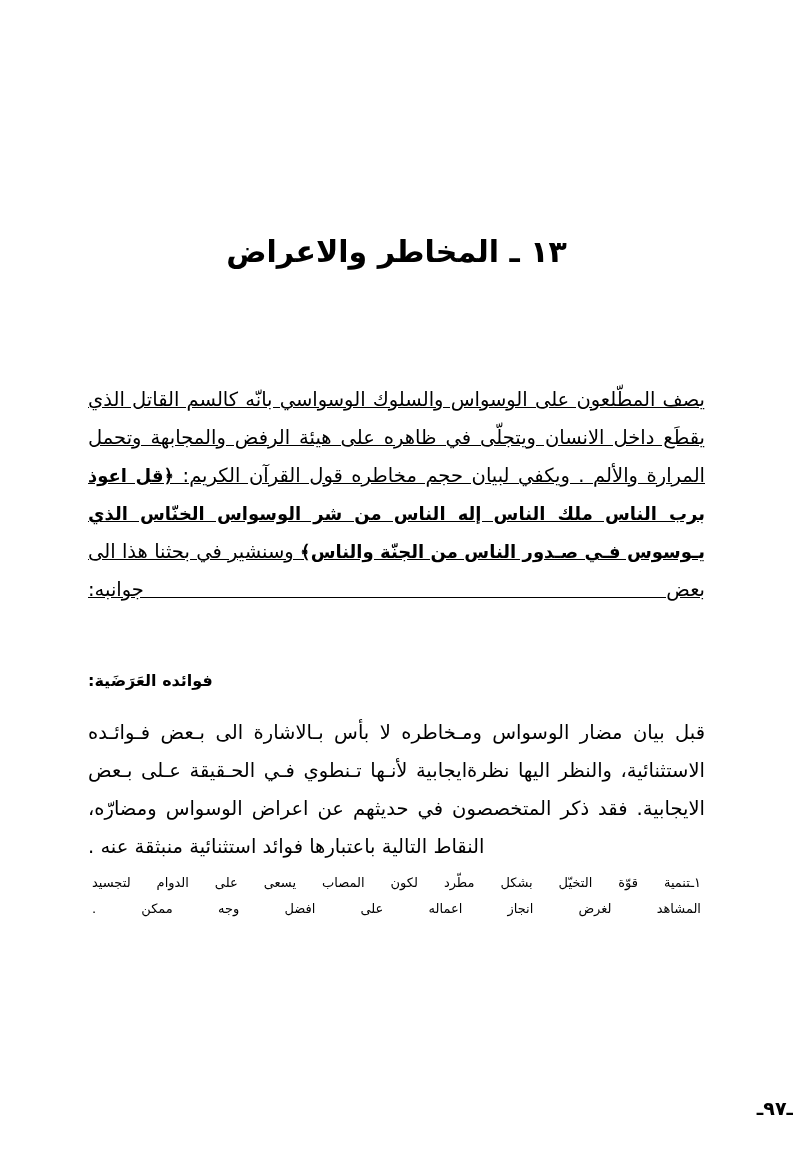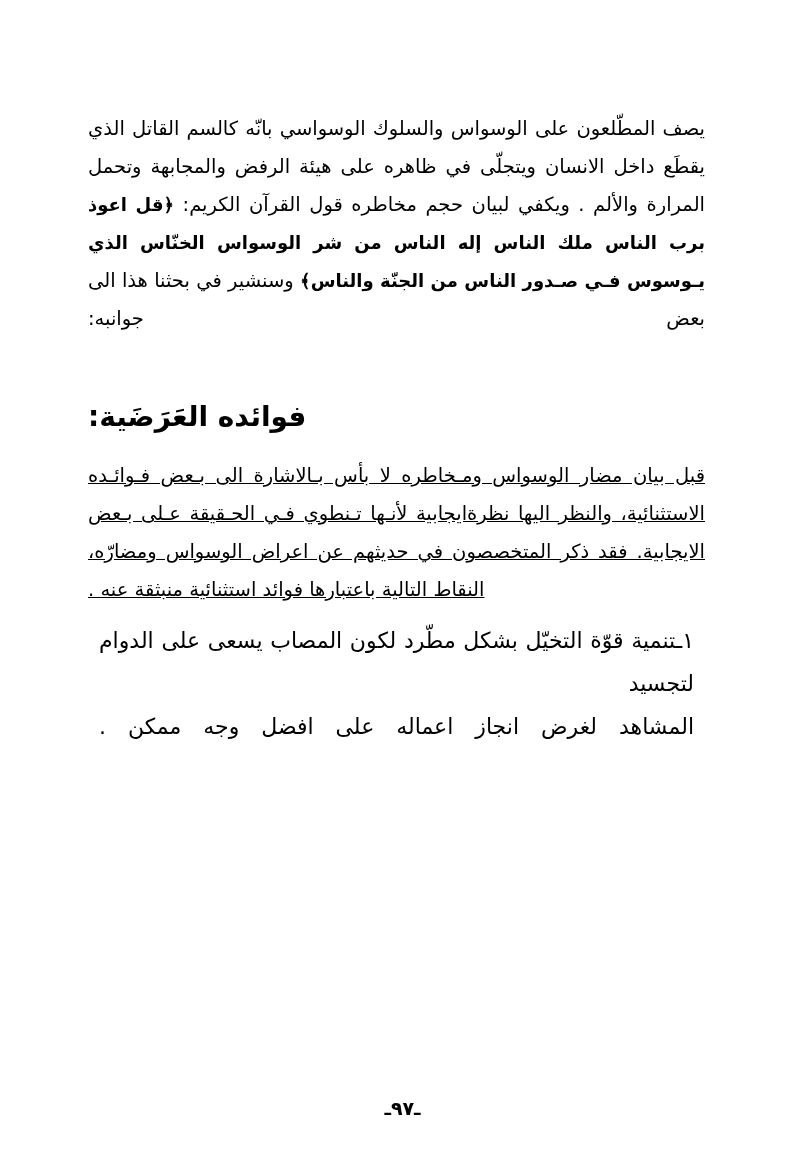--- a/index.html
+++ b/index.html
@@ -35,74 +35,74 @@
     font-size: 19.5px;
     line-height: 1.95;
     text-align: justify;
     text-justify: inter-word;
     text-align-last: center;
   }
   .para {
     margin: 0 0 0 0;
     text-align: justify;
     text-align-last: right;
+    text-decoration: underline;
   }
   .para.justify-full {
     text-align: justify;
     text-align-last: justify;
   }
   .quran {
     font-weight: bold;
     font-size: 18px;
   }
   .section-heading {
-    font-size: 28px;
+    font-size: 16px;
     font-weight: bold;
     text-align: left;
     margin-top: 62px;
     margin-bottom: 24px;
   }
   .para-2 {
     font-size: 19.5px;
     line-height: 1.95;
     text-align: justify;
     text-align-last: justify;
     margin: 0;
   }
   .para-2.last-right {
     text-align-last: left;
-    text-decoration: underline;
   }
   .list-item {
-    font-size: 22px;
+    font-size: 13px;
     line-height: 1.95;
-    margin: 11px;
+    margin: 4px;
     text-align: justify;
     text-align-last: justify;
   }
   .list-item .cont {
     display: block;
     text-align: center;
   }
   .page-number {
     position: absolute;
     bottom: 36px;
     left: 12px;
     right: 0;
-    text-align: center;
     font-size: 19px;
     font-weight: bold;
     letter-spacing: 1px;
   }
 </style>
 </head>
 <body>
 
 <div class="page">
 
+  <h1 class="chapter-title">١٣ ـ المخاطر والاعراض</h1>
 
   <div class="body-block">
     <p class="para justify-full"><span>يصف المطّلعون على الوسواس والسلوك الوسواسي بانّه كالسم القاتل الذي يقطَع داخل الانسان ويتجلّى في ظاهره على هيئة الرفض والمجابهة وتحمل المرارة والألم . ويكفي لبيان حجم مخاطره قول القرآن الكريم: </span><span class="quran">﴿قل اعوذ برب الناس ملك الناس إله الناس من شر الوسواس الخنّاس الذي يـوسوس فـي صـدور الناس من الجنّة والناس﴾</span><span> وسنشير في بحثنا هذا الى بعض جوانبه:</span></p>
   </div>
 
   <h2 class="section-heading">فوائده العَرَضَية:</h2>
 
   <p class="para-2 last-right">قبل بيان مضار الوسواس ومـخاطره لا بأس بـالاشارة الى بـعض فـوائـده الاستثنائية، والنظر اليها نظرةايجابية لأنـها تـنطوي فـي الحـقيقة عـلى بـعض الايجابية. فقد ذكر المتخصصون في حديثهم عن اعراض الوسواس ومضارّه، النقاط التالية باعتبارها فوائد استثنائية منبثقة عنه .</p>
 
   <p class="list-item"><span>١ـ</span><span>تنمية قوّة التخيّل بشكل مطّرد لكون المصاب يسعى على الدوام لتجسيد</span><span class="cont">المشاهد لغرض انجاز اعماله على افضل وجه ممكن .</span></p>

